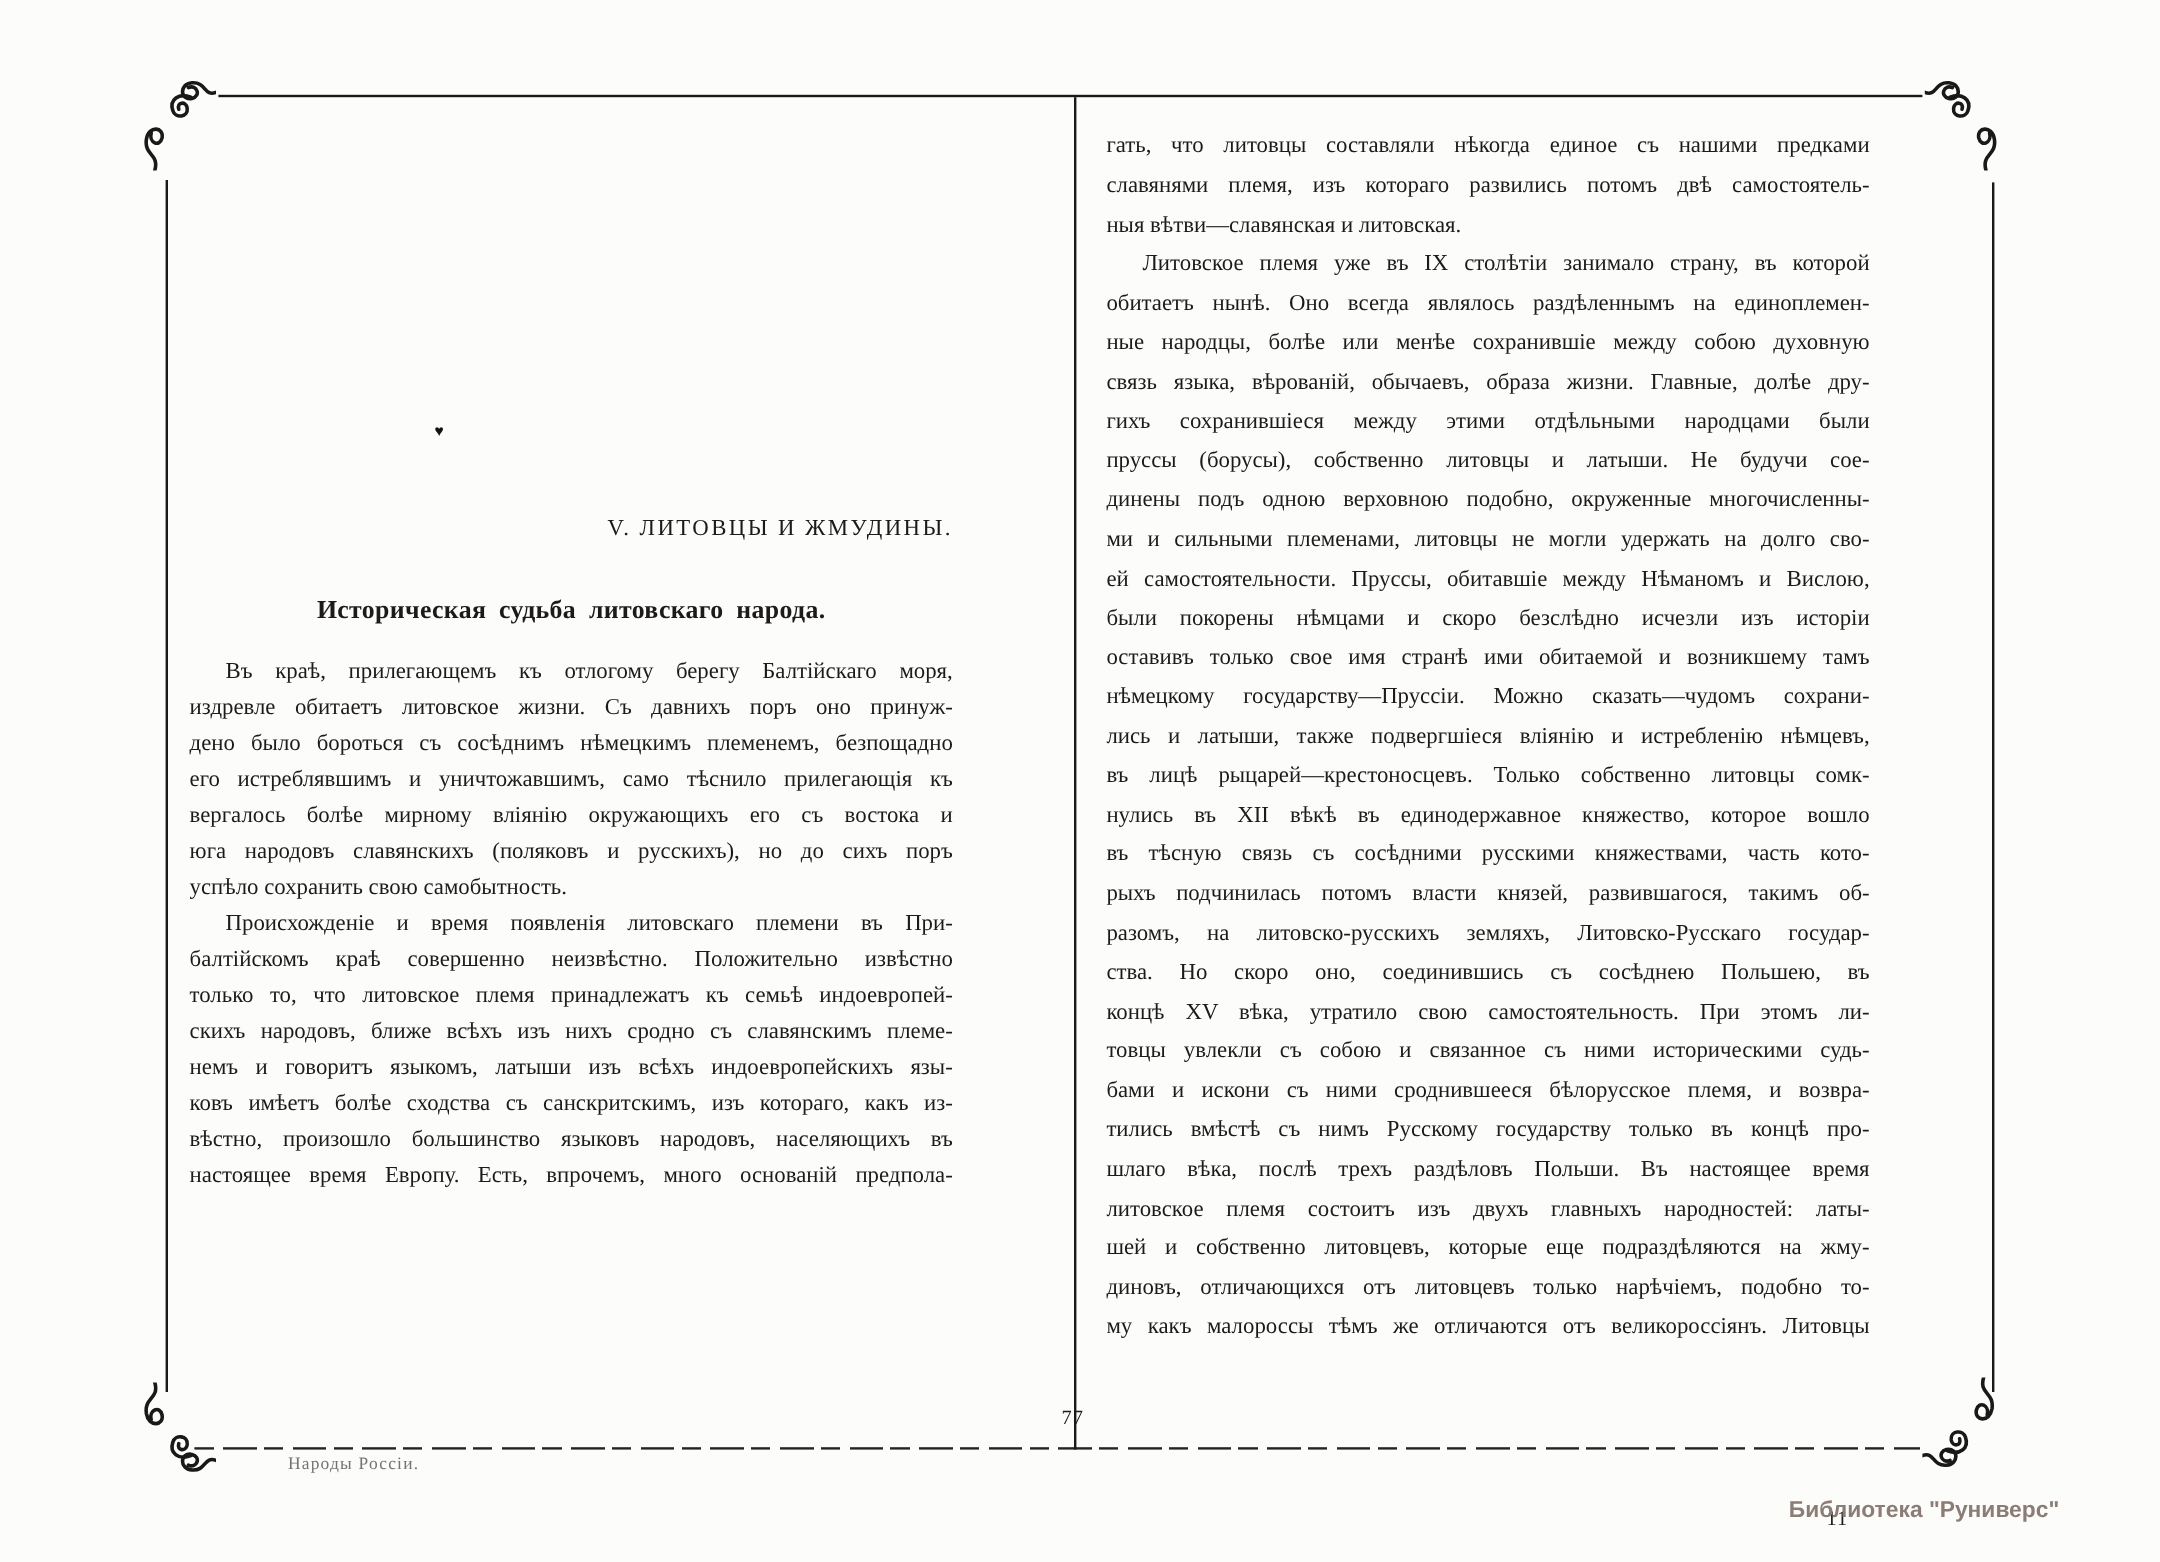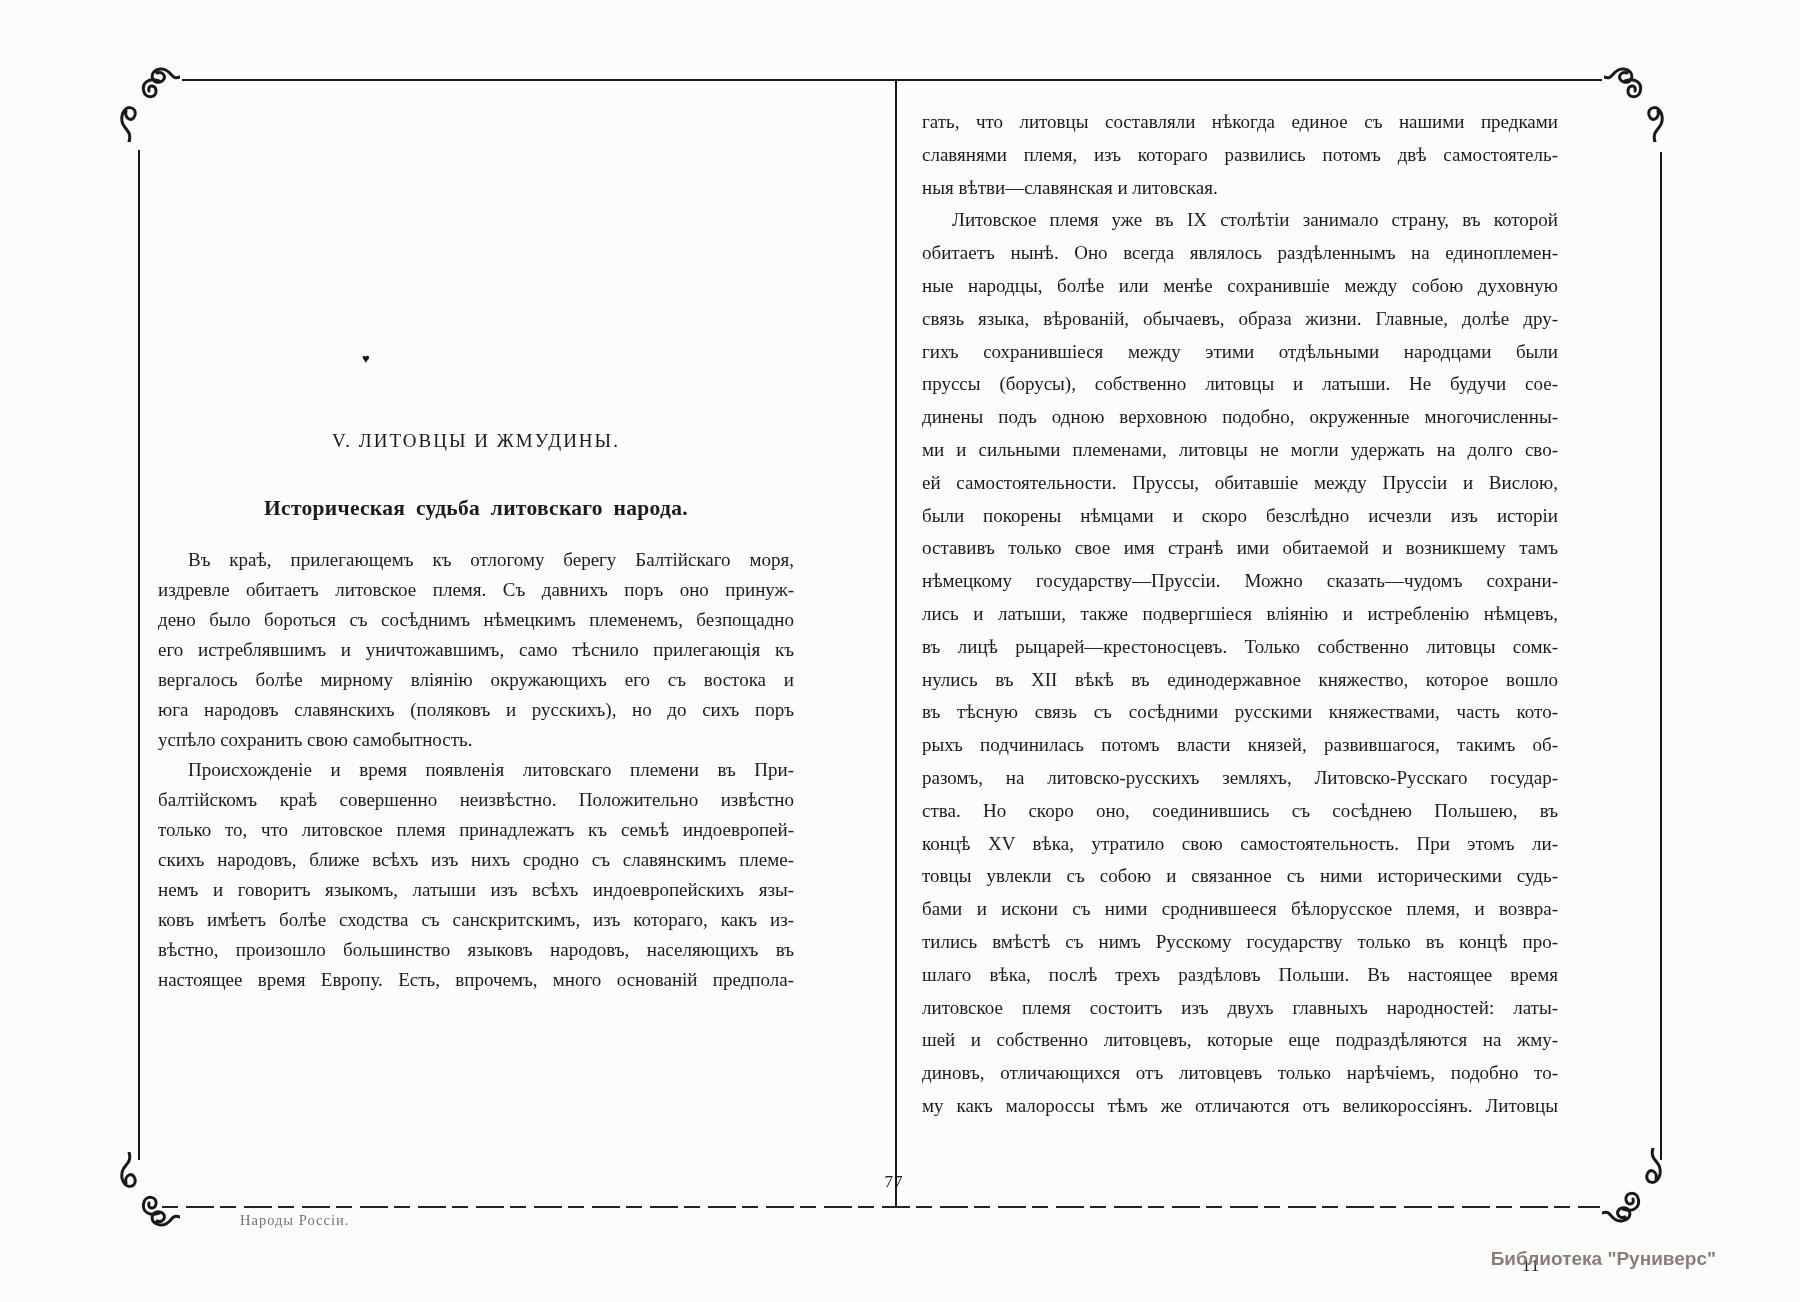--- a/index.html
+++ b/index.html
@@ -35,21 +35,21 @@
     position:absolute;left:158px;top:350px;width:636px;
     text-align:center;font-size:24px;font-weight:bold;
     letter-spacing:8px;text-indent:8px;
   }
   #ink-blot{
     position:absolute;left:calc(50% - 122px);top:1px;
     font-size:13px;letter-spacing:0;color:#111;
   }
   #page-subtitle{
     position:absolute;left:158px;top:430px;width:636px;
-    text-align:center;font-size:19px;letter-spacing:2px;
+    text-align:right;font-size:19px;letter-spacing:2px;
   }
   #section-heading{
     position:absolute;left:158px;top:496px;width:636px;
     text-align:center;font-size:21.5px;font-weight:bold;
     word-spacing:5px;letter-spacing:0.3px;
   }
 
   
   .column{position:absolute;width:636px;font-size:19px;}
   #left-column{left:158px;top:545px;line-height:30px;}
@@ -124,21 +124,21 @@
   </span>
 
   <div id="page-title">
     <span id="ink-blot">♥</span>
   </div>
   <div id="page-subtitle">V. ЛИТОВЦЫ И ЖМУДИНЫ.</div>
   <div id="section-heading">Историческая  судьба  литовскаго  народа.</div>
 
   <div id="left-column" class="column">
       <div class="line indent">Въ краѣ, прилегающемъ къ отлогому берегу Балтійскаго моря,</div>
-      <div class="line">издревле обитаетъ литовское племя. Съ давнихъ поръ оно принуж-</div>
+      <div class="line">издревле обитаетъ литовское жизни. Съ давнихъ поръ оно принуж-</div>
       <div class="line">дено было бороться съ сосѣднимъ нѣмецкимъ племенемъ, безпощадно</div>
       <div class="line">его истреблявшимъ и уничтожавшимъ, само тѣснило прилегающія къ</div>
       <div class="line">вергалось болѣе мирному вліянію окружающихъ его съ востока и</div>
       <div class="line">юга народовъ славянскихъ (поляковъ и русскихъ), но до сихъ поръ</div>
       <div class="line final">успѣло сохранить свою самобытность.</div>
       <div class="line indent">Происхожденіе и время появленія литовскаго племени въ При-</div>
       <div class="line">балтійскомъ краѣ совершенно неизвѣстно. Положительно извѣстно</div>
       <div class="line">только то, что литовское племя принадлежатъ къ семьѣ индоевропей-</div>
       <div class="line">скихъ народовъ, ближе всѣхъ изъ нихъ сродно съ славянскимъ племе-</div>
       <div class="line">немъ и говоритъ языкомъ, латыши изъ всѣхъ индоевропейскихъ язы-</div>
@@ -151,21 +151,21 @@
       <div class="line">славянями племя, изъ котораго развились потомъ двѣ самостоятель-</div>
       <div class="line final">ныя вѣтви—славянская и литовская.</div>
       <div class="line indent">Литовское племя уже въ IX столѣтіи занимало страну, въ которой</div>
       <div class="line">обитаетъ нынѣ. Оно всегда являлось раздѣленнымъ на единоплемен-</div>
       <div class="line">ные народцы, болѣе или менѣе сохранившіе между собою духовную</div>
       <div class="line">связь языка, вѣрованій, обычаевъ, образа жизни. Главные, долѣе дру-</div>
       <div class="line">гихъ сохранившіеся между этими отдѣльными народцами были</div>
       <div class="line">пруссы (борусы), собственно литовцы и латыши. Не будучи сое-</div>
       <div class="line">динены подъ одною верховною подобно, окруженные многочисленны-</div>
       <div class="line">ми и сильными племенами, литовцы не могли удержать на долго сво-</div>
-      <div class="line">ей самостоятельности. Пруссы, обитавшіе между Пруссіи и Вислою,</div>
+      <div class="line">ей самостоятельности. Пруссы, обитавшіе между Нѣманомъ и Вислою,</div>
       <div class="line">были покорены нѣмцами и скоро безслѣдно исчезли изъ исторіи</div>
       <div class="line">оставивъ только свое имя странѣ ими обитаемой и возникшему тамъ</div>
       <div class="line">нѣмецкому государству—Пруссіи. Можно сказать—чудомъ сохрани-</div>
       <div class="line">лись и латыши, также подвергшіеся вліянію и истребленію нѣмцевъ,</div>
       <div class="line">въ лицѣ рыцарей—крестоносцевъ. Только собственно литовцы сомк-</div>
       <div class="line">нулись въ XII вѣкѣ въ единодержавное княжество, которое вошло</div>
       <div class="line">въ тѣсную связь съ сосѣдними русскими княжествами, часть кото-</div>
       <div class="line">рыхъ подчинилась потомъ власти князей, развившагося, такимъ об-</div>
       <div class="line">разомъ, на литовско-русскихъ земляхъ, Литовско-Русскаго государ-</div>
       <div class="line">ства. Но скоро оно, соединившись съ сосѣднею Польшею, въ</div>

